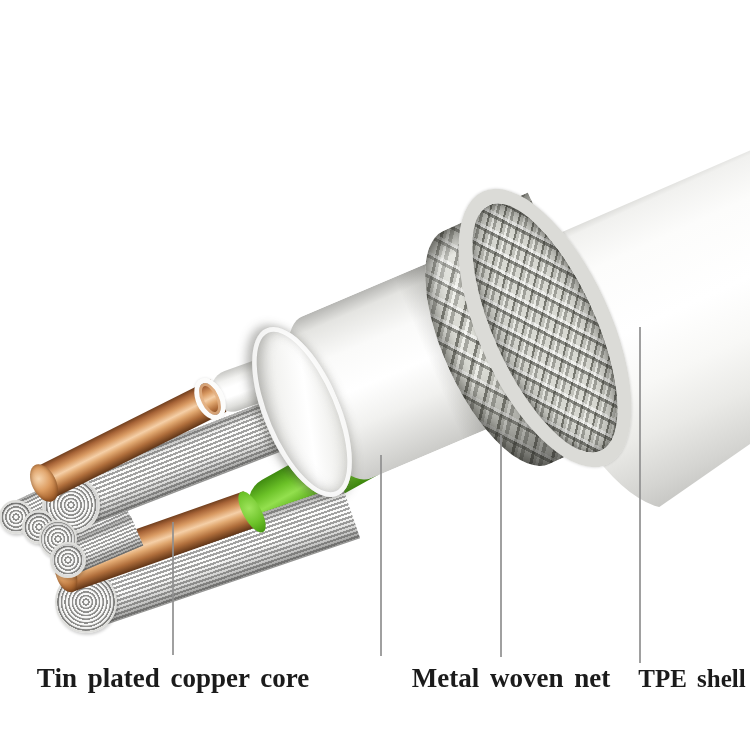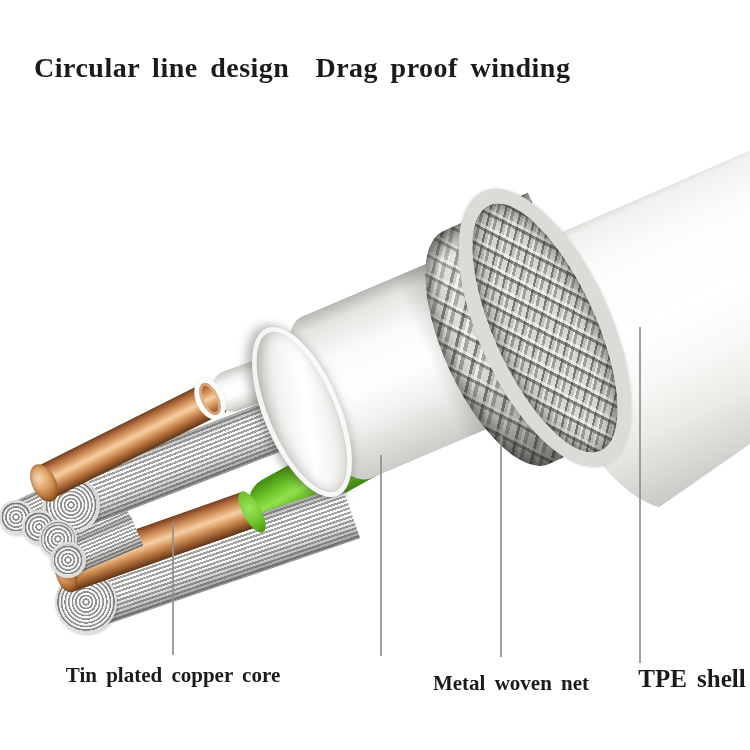--- a/index.html
+++ b/index.html
@@ -85,32 +85,29 @@
   .copper-cap { border-radius:50%; z-index:10;
       background: radial-gradient(circle at 38% 35%,#f6d5ae 0%,#dd9c60 40%,#b06c35 70%,#81481f 95%);
       box-shadow: inset 0 0 4px rgba(60,30,10,.5); }
   .sleeve { border-radius:50%; z-index:11; border:5px solid #fcfcfb; background:transparent;
       box-shadow: inset 0 0 0 3px rgba(226,176,132,.85), 0 0 3px rgba(0,0,0,.12); }
   .green-lip { border-radius:50%; z-index:11;
       background: radial-gradient(circle at 45% 40%,#9fe55c 0%,#6cc228 55%,#459610 95%); }
 
   
   .leader { width:2px; background:var(--leader_line_color,#8f8f8f); opacity:.85; z-index:90; }
-  .cap-label { transform:translateX(-50%); white-space:nowrap; font-weight:bold; font-size:21px;
+  .cap-label { transform:translateX(-50%); white-space:nowrap; font-weight:bold; font-size:27px;
       color:var(--text_color,#1b1b1b); word-spacing:4px; z-index:90; top:663px; }
   .cap-label.big { font-size:25px; top:665px; }
 </style>
 </head>
 <body>
 
 <div id="stage">
 
-  <div class="abs title">
-    <span class="p1">Circular line design</span><span>Drag proof winding</span>
-  </div>
 
   <div>
 
     <div class="abs wire ribbed-sm" style="left:16px;top:502px;width:60px;height:30px;transform:rotate(-25deg);"></div>
     <div class="abs wire ribbed-sm" style="left:39px;top:512px;width:70px;height:30px;transform:rotate(-25deg);"></div>
     <div class="abs wire ribbed-sm" style="left:58px;top:522px;width:75px;height:34px;transform:rotate(-24deg);"></div>
 
     <div class="abs wire greenwire" style="left:252px;top:489px;width:130px;height:52px;transform:rotate(-29deg);"></div>
     <div class="abs wire ribbed" style="left:86px;top:574px;width:280px;height:56px;transform:rotate(-18.8deg);"></div>
     <div class="abs spiral" style="left:55px;top:571px;width:62px;height:62px;"></div>
@@ -141,15 +138,15 @@
     <div class="abs braid-face"></div>
     <div class="abs shell-ring"></div>
   </div>
 
   <div class="abs leader" style="left:172px;top:522px;height:133px;"></div>
   <div class="abs leader" style="left:380px;top:455px;height:201px;"></div>
   <div class="abs leader" style="left:500px;top:435px;height:222px;"></div>
   <div class="abs leader" style="left:639px;top:327px;height:336px;"></div>
 
   <div class="abs cap-label" style="left:173px;">Tin plated copper core</div>
-  <div class="abs cap-label" style="left:511px;margin-top:8px;">Metal woven net</div>
+  <div class="abs cap-label" style="left:511px;">Metal woven net</div>
   <div class="abs cap-label big" style="left:692px;">TPE shell</div>
 </div>
 
 </body></html>

